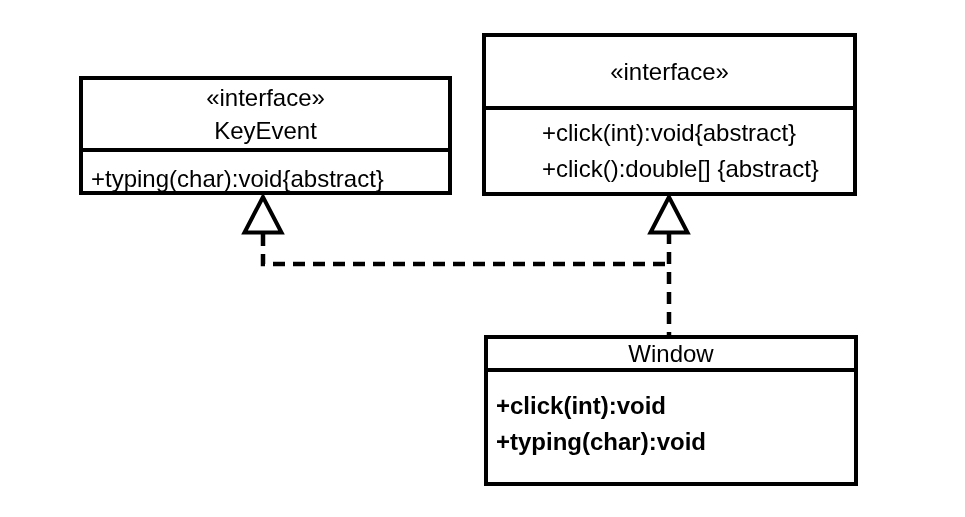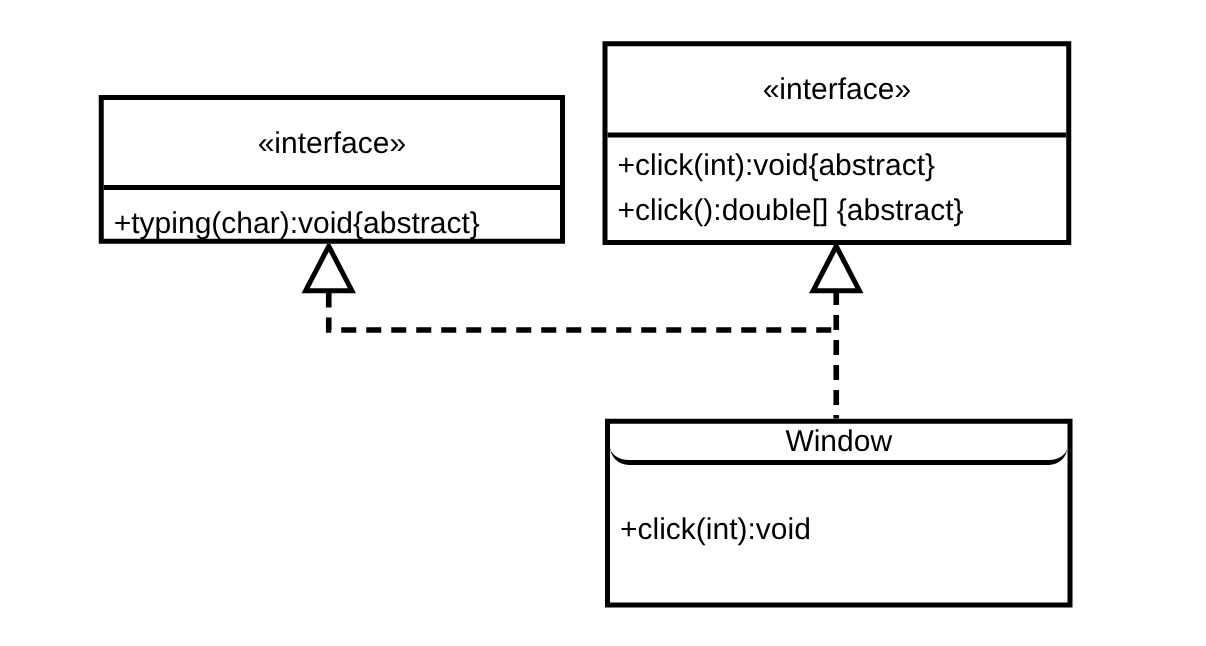--- a/index.html
+++ b/index.html
@@ -49,41 +49,42 @@
     font-size: 24px;
     line-height: 36px;
     white-space: nowrap;
   }
   .box-keyevent   { left: 79px;  top: 76px;  width: 373px; height: 119px; }
   .box-keyevent .uml-header  { height: 72px; }
   .box-keyevent .uml-methods { height: 54px; }
 
   .box-mouseevent { left: 482px; top: 33px;  width: 375px; height: 163px; }
   .box-mouseevent .uml-header  { height: 73px; }
-  .box-mouseevent .uml-methods { height: 82px; }
+  .box-mouseevent .uml-methods { height: 82px; margin-left: 48px; }
 
   .box-window     { left: 484px; top: 335px; width: 374px; height: 151px; }
-  .box-window .uml-header  { height: 33px; border-radius: 15px; }
-  .box-window .uml-methods { height: 104px; }
+  .box-window .uml-header  { height: 33px; }
+  .box-window .uml-methods { height: 104px; font-weight: bold; }
 </style>
 </head>
 <body>
 
 <div class="canvas">
 
   <svg class="connectors" viewBox="0 0 965 517">
     <path d="M263 234 L263 264 L669 264" fill="none" stroke="#000000" stroke-width="4.5" stroke-dasharray="12 8"></path>
     <path d="M669 232 L669 335" fill="none" stroke="#000000" stroke-width="4.5" stroke-dasharray="12 8"></path>
     <polygon points="263,197 244.5,232.5 281.5,232.5" fill="#ffffff" stroke="#000000" stroke-width="4"></polygon>
     <polygon points="669,197 650.5,232.5 687.5,232.5" fill="#ffffff" stroke="#000000" stroke-width="4"></polygon>
   </svg>
 
   <div class="uml-class box-keyevent">
     <div class="uml-header">
       <div>«interface»</div>
+      <div>KeyEvent</div>
     </div>
     <div class="uml-methods">
       <div>+typing(char):void{abstract}</div>
     </div>
   </div>
 
   <div class="uml-class box-mouseevent">
     <div class="uml-header">
       <div>«interface»</div>
     </div>
@@ -92,16 +93,17 @@
       <div>+click():double[] {abstract}</div>
     </div>
   </div>
 
   <div class="uml-class box-window">
     <div class="uml-header">
       <div>Window</div>
     </div>
     <div class="uml-methods">
       <div>+click(int):void</div>
+      <div>+typing(char):void</div>
     </div>
   </div>
 
 </div>
 
 </body></html>

